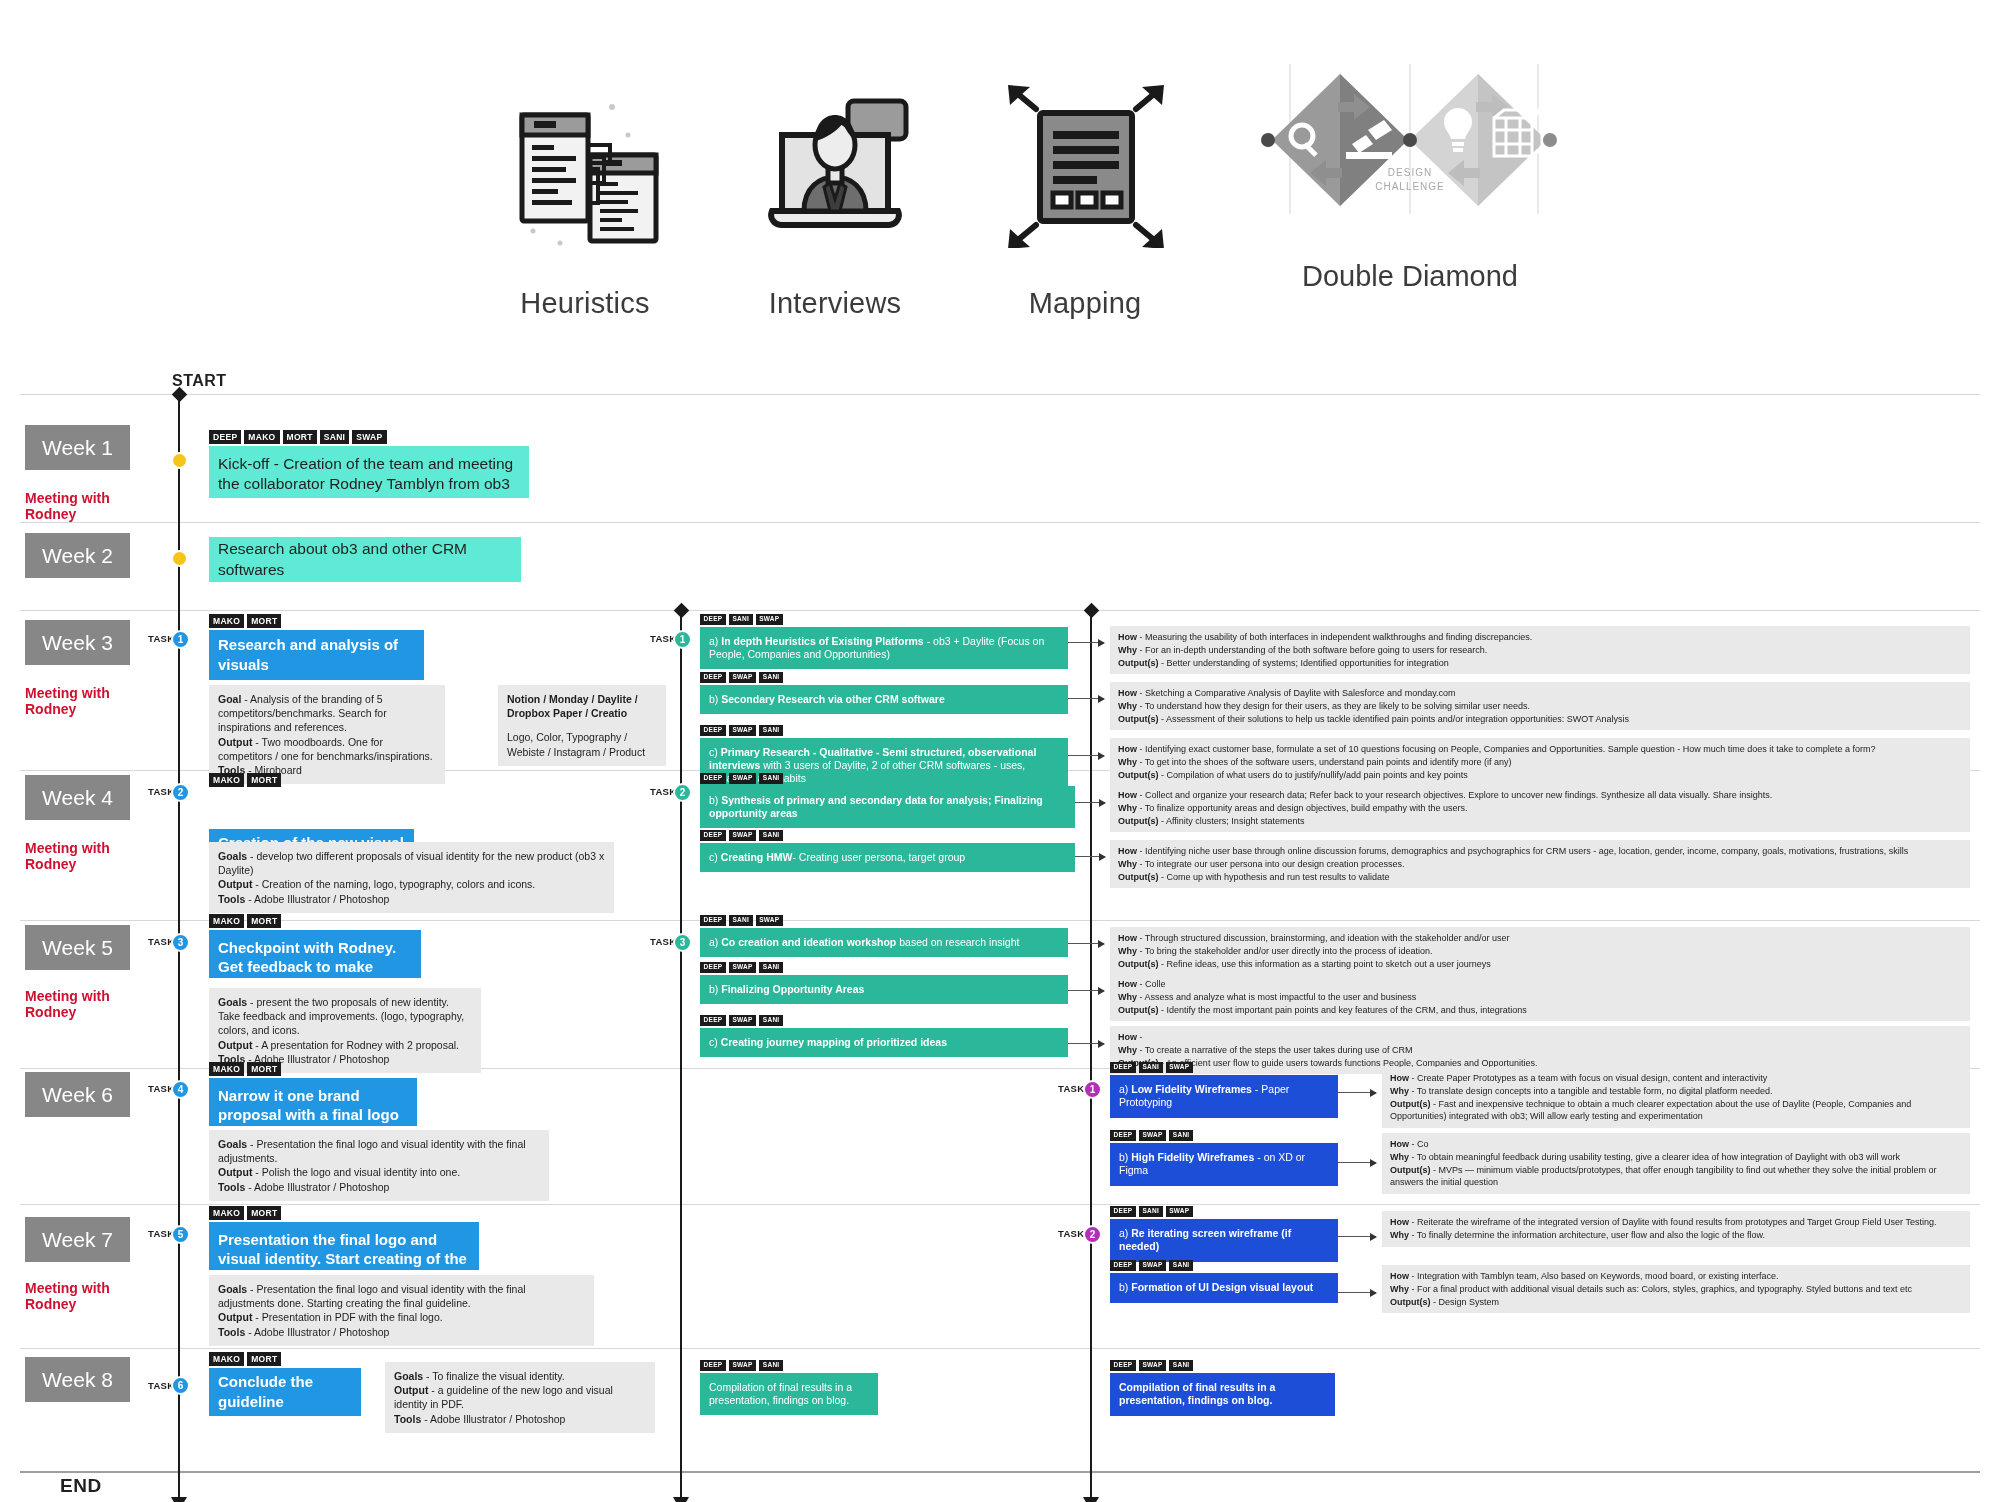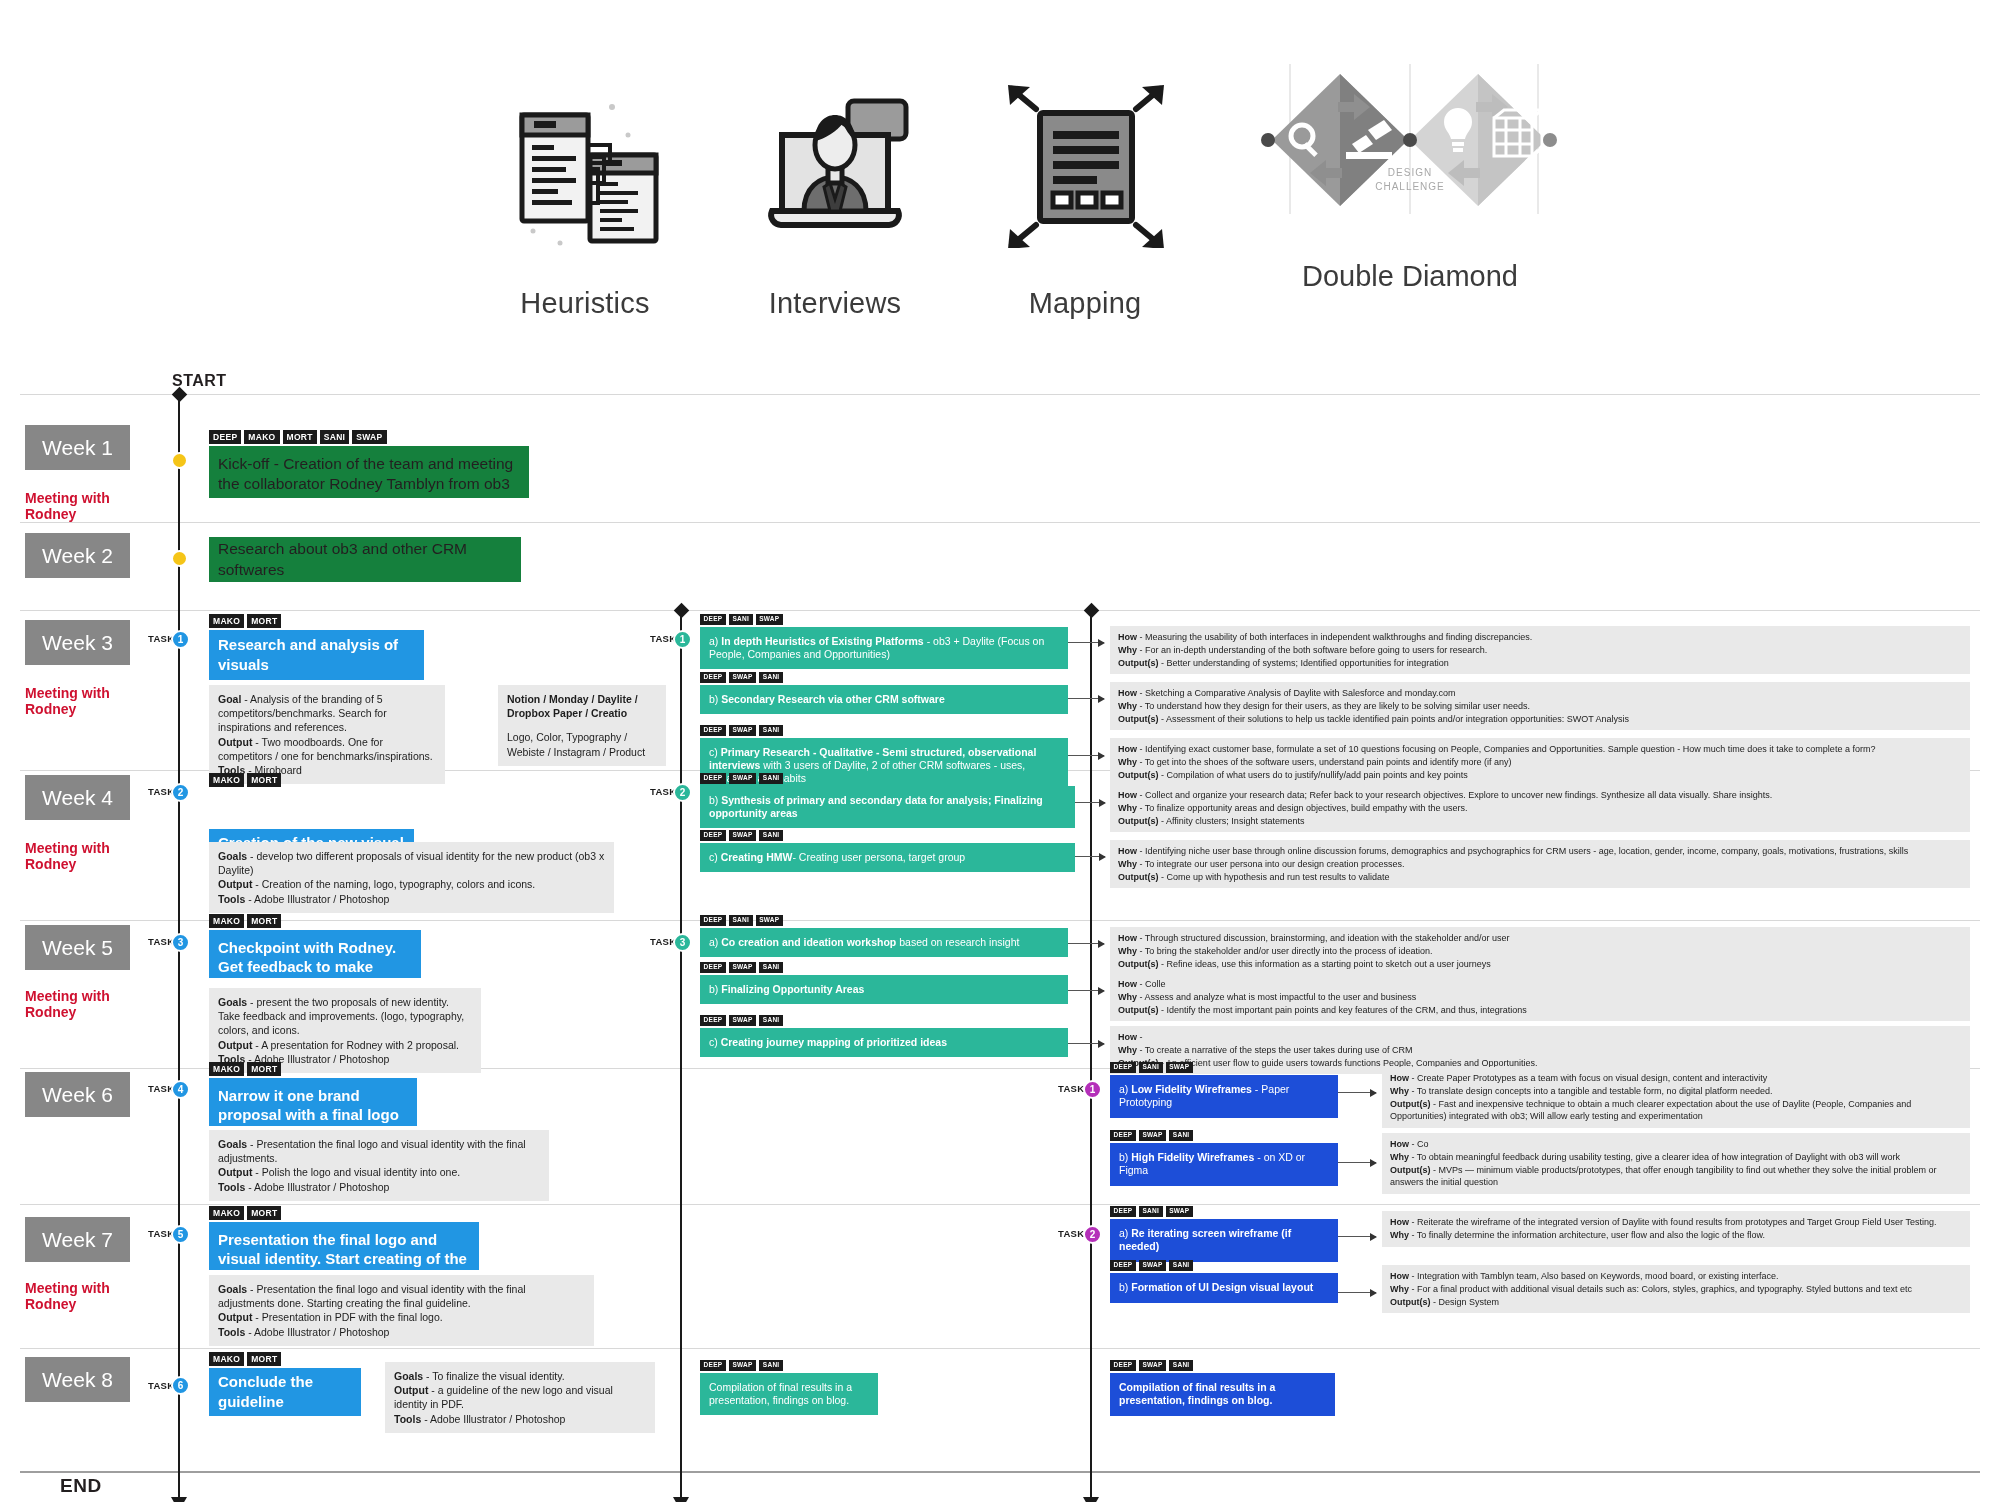--- a/index.html
+++ b/index.html
@@ -69,21 +69,21 @@
   .tags { display:flex; gap:3px; margin-bottom:2px; }
   .tag {
     background:#1b1b1b; color:#ffffff;
     font-size:8.5px; font-weight:bold; letter-spacing:.3px;
     padding:2.5px 4px; line-height:1;
   }
   .tag.sm { font-size:6.5px; padding:2px 3.5px; }
 
   .card { position:absolute; }
   .bar { color:#ffffff; padding:8px 9px; }
-  .bar-yellow { background:#15803d; color:#231f20; }
+  .bar-yellow { background:#5eead4; color:#231f20; }
   .bar-blue   { background:#2196e3; }
   .bar-teal   { background:#2bb79a; }
   .bar-purple { background:#1d4ed8; }
 
   .t-kick { font-size:15.5px; line-height:1.35; font-weight:500; }
   .t-blue { font-size:15px; font-weight:bold; line-height:1.3; }
   .t-green{ font-size:10.5px; line-height:1.28; }
   .t-green b { font-weight:bold; }
   .t-purple { font-size:10.5px; line-height:1.3; }
   .t-purple b { font-weight:bold; }

